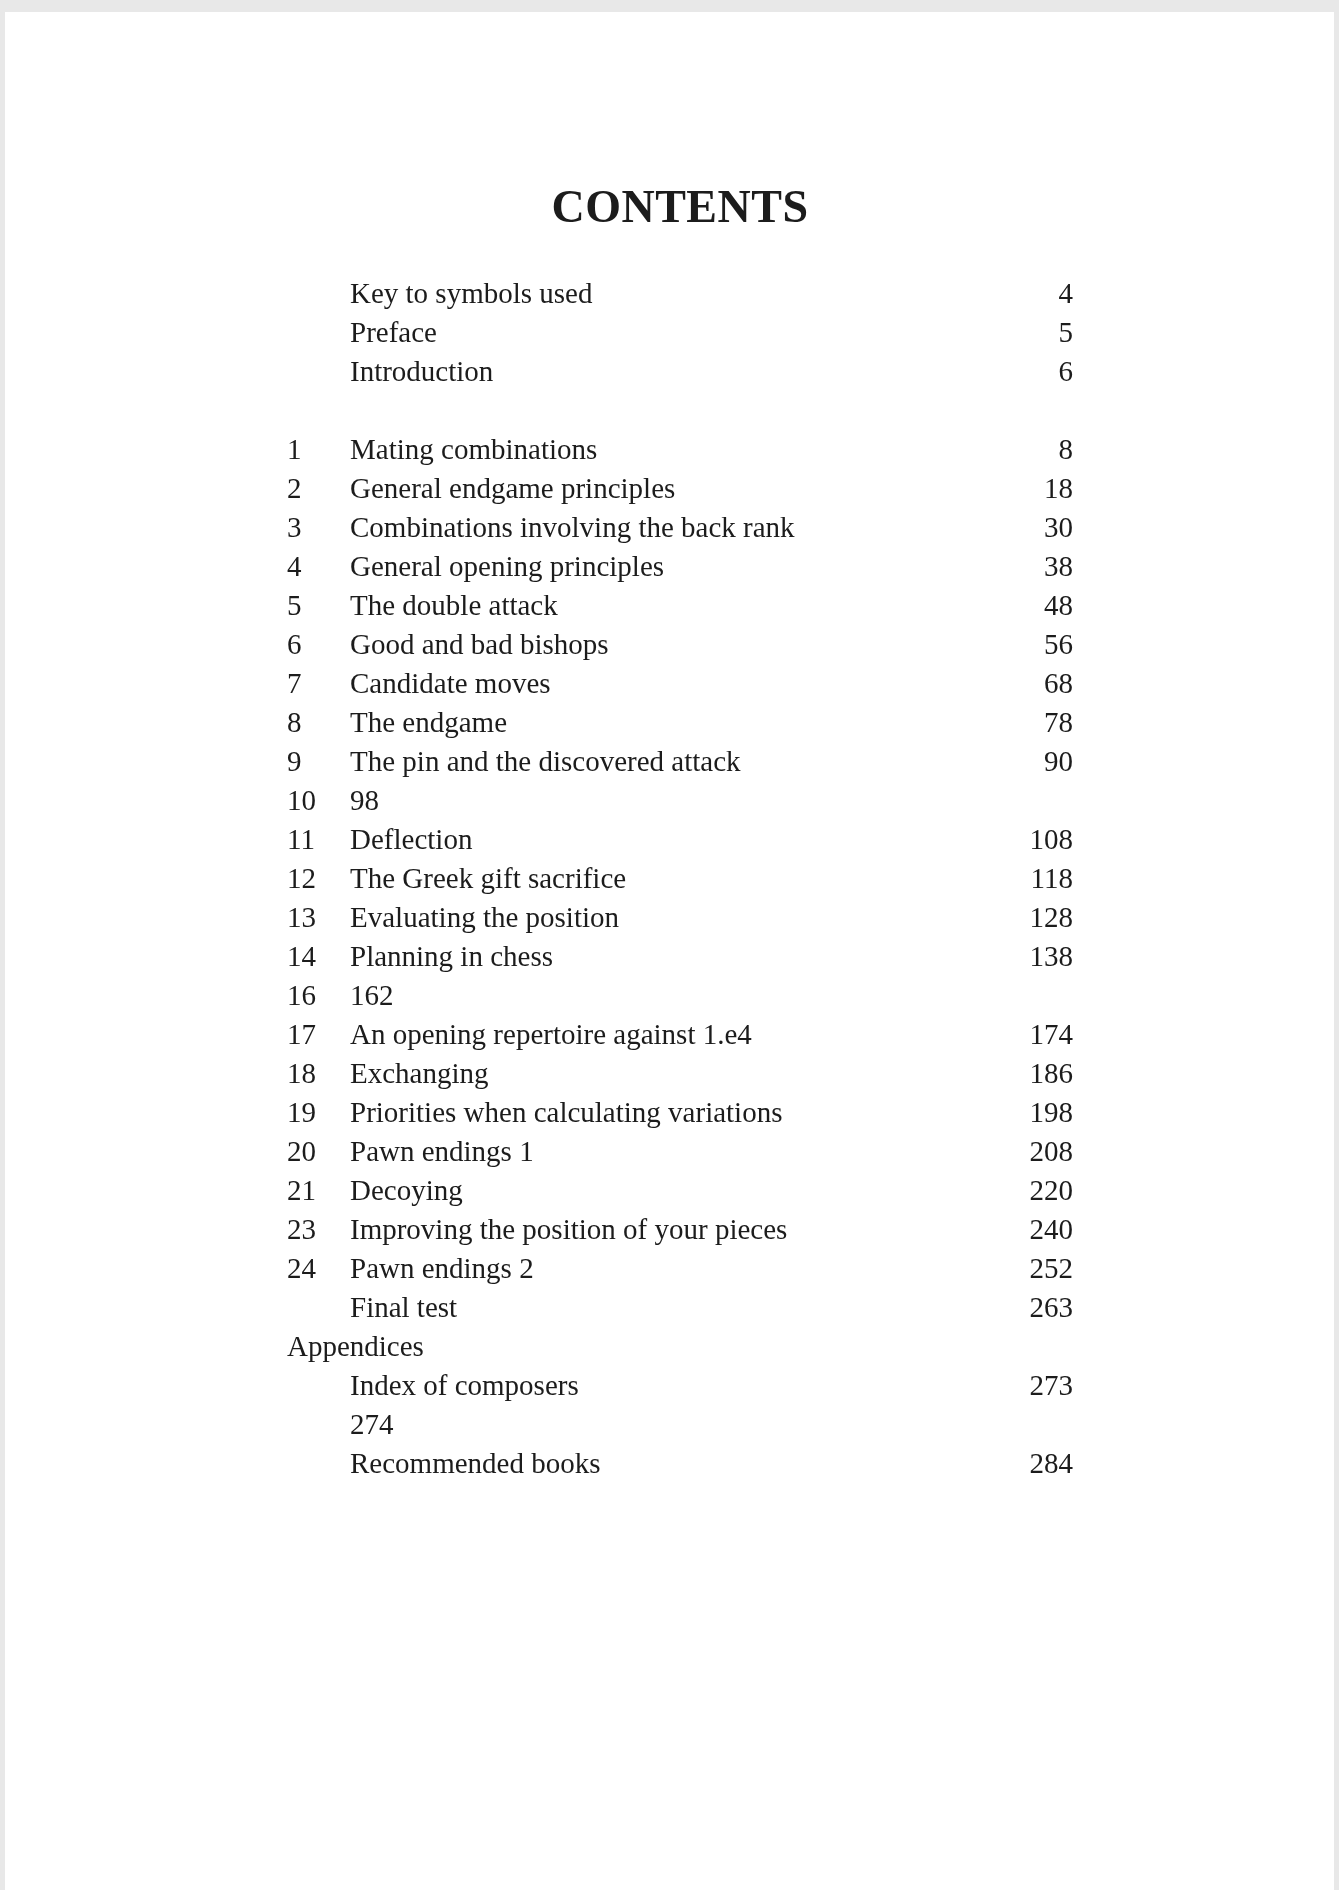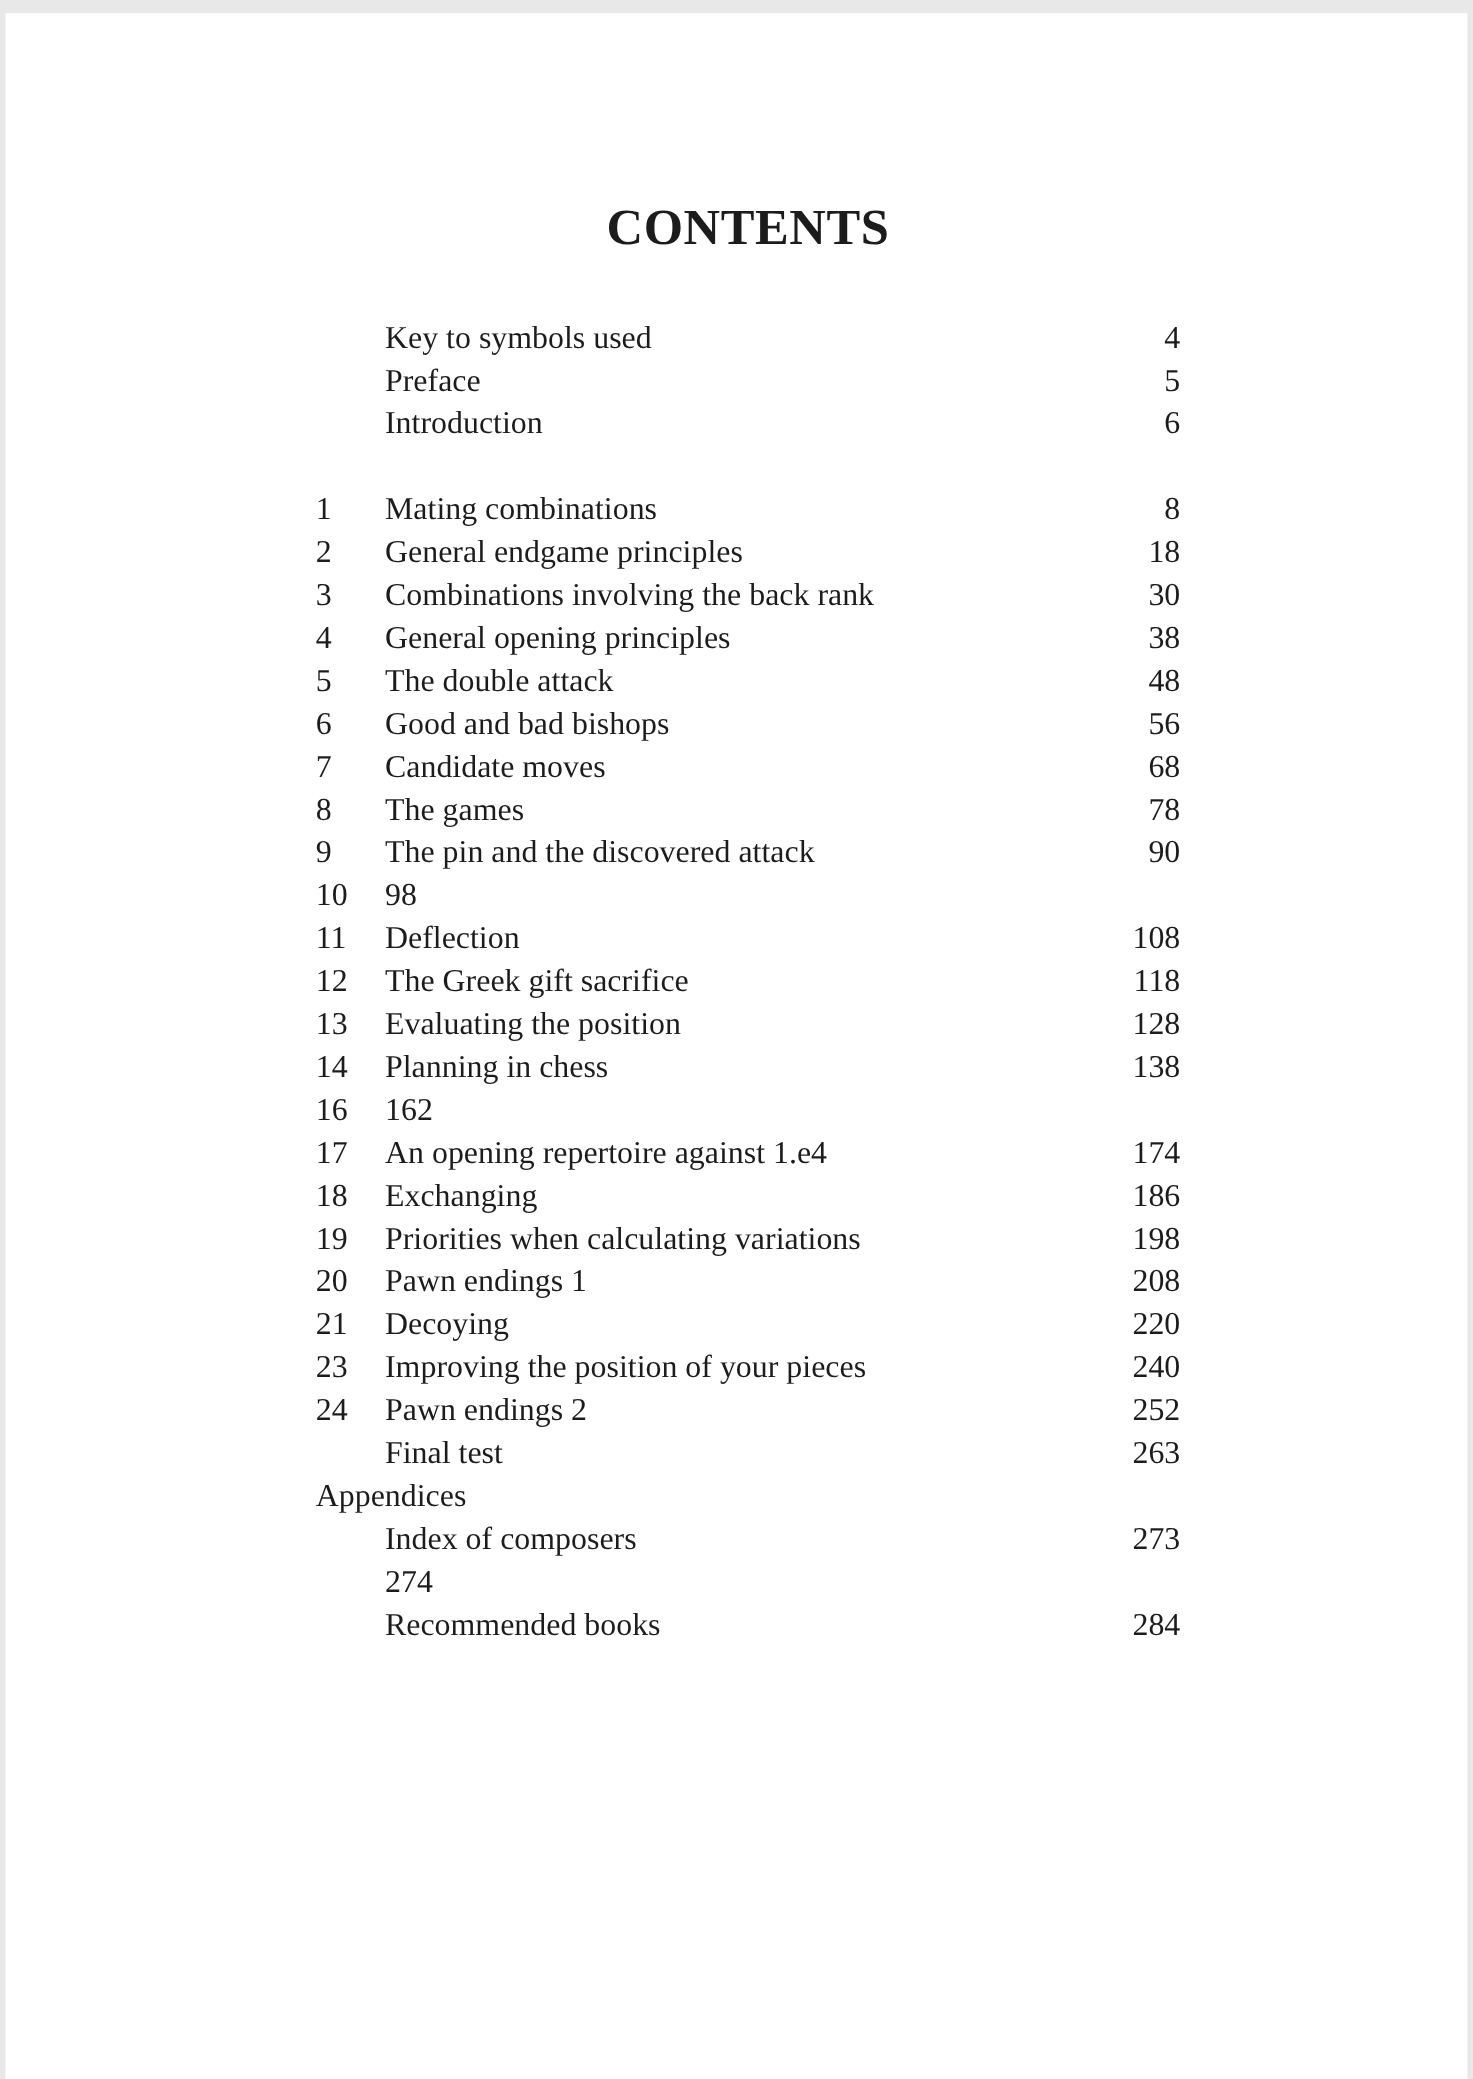--- a/index.html
+++ b/index.html
@@ -24,21 +24,21 @@
     width: 786px;
     margin: 0;
     text-align: center;
     font-size: 46px;
     line-height: 1;
     font-weight: 700;
     letter-spacing: 0.5px;
   }
   .toc {
     position: absolute;
-    top: 276px;
+    top: 262px;
     left: 282px;
     width: 786px;
     font-size: 29px;
   }
   .row {
     display: flex;
     height: 39px;
     line-height: 39px;
     white-space: nowrap;
   }
@@ -118,21 +118,21 @@
           <span class="title">Good and bad bishops</span>
           <span class="pg">56</span>
         </div>
         <div class="row">
           <span class="num">7</span>
           <span class="title">Candidate moves</span>
           <span class="pg">68</span>
         </div>
         <div class="row">
           <span class="num">8</span>
-          <span class="title">The games</span>
+          <span class="title">The endgame</span>
           <span class="pg">78</span>
         </div>
         <div class="row">
           <span class="num">9</span>
           <span class="title">The pin and the discovered attack</span>
           <span class="pg">90</span>
         </div>
         <div class="row">
           <span class="num">10</span>
           <span class="pg">98</span>

